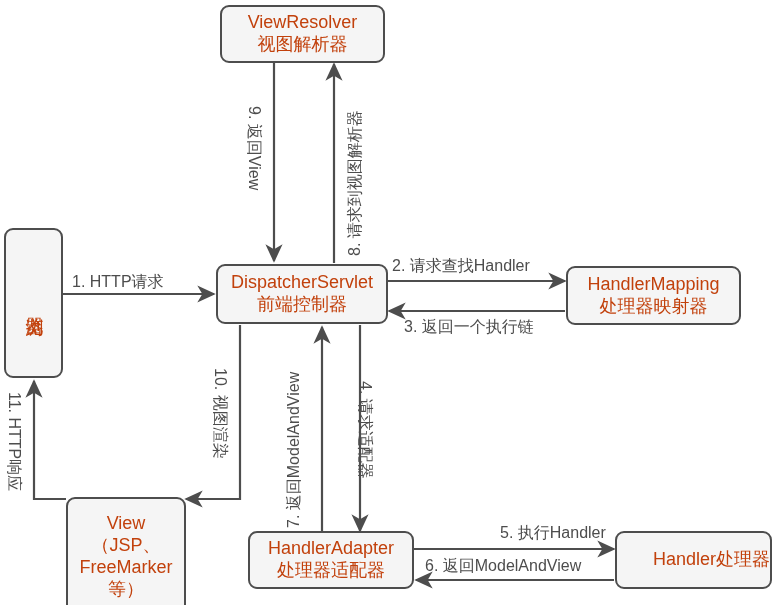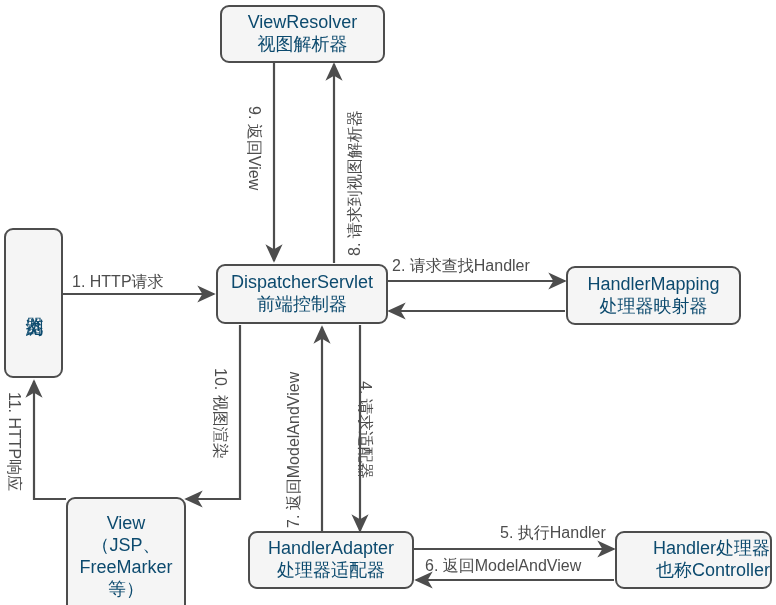--- a/index.html
+++ b/index.html
@@ -20,21 +20,21 @@
     background:#f5f5f5;
     border:2px solid #4d4d4d;
     border-radius:9px;
     display:flex;
     flex-direction:column;
     align-items:center;
     justify-content:center;
     text-align:center;
     font-size:18px;
     line-height:1.22;
-    color:#0c4a6e;
+    color:#c2410c;
     letter-spacing:0px;
   }
   .node .ln{display:block;white-space:nowrap;}
   .node.vert{
     writing-mode:vertical-rl;
     text-orientation:upright;
     font-size:18px;
     line-height:1.1;
   }
   .node.vert .ln{white-space:nowrap;}
@@ -117,34 +117,34 @@
     <span class="ln">处理器映射器</span>
   </div>
 
   <div class="node" style="left:248px;top:531px;width:166px;height:58px;">
     <span class="ln">HandlerAdapter</span>
     <span class="ln">处理器适配器</span>
   </div>
 
   <div class="node" style="left:615px;top:531px;width:157px;height:58px;align-items:flex-end;">
     <span class="ln">Handler处理器</span>
-    <span class="ln">也称Controller</span>
   </div>
 
   <div class="node" style="left:66px;top:452px;width:120px;height:120px;margin-top:45px;">
     <span class="ln">View</span>
     <span class="ln">（JSP、</span>
     <span class="ln">FreeMarker</span>
     <span class="ln">等）</span>
   </div>
 
   <div class="edge-label" style="left:72px;top:274px;">1. HTTP请求</div>
 
   <div class="edge-label" style="left:392px;top:258px;">2. 请求查找Handler</div>
 
+  <div class="edge-label" style="left:404px;top:319px;">3. 返回一个执行链</div>
 
   <div class="edge-label rot-cw" style="left:373px;top:381px;">4. 请求适配器</div>
 
   <div class="edge-label" style="left:500px;top:525px;text-align:center;">5. 执行Handler</div>
 
   <div class="edge-label" style="left:425px;top:558px;">6. 返回ModelAndView</div>
 
   <div class="edge-label rot-ccw" style="left:286px;top:528px;">7. 返回ModelAndView</div>
 
   <div class="edge-label rot-ccw" style="left:347px;top:256px;">8. 请求到视图解析器</div>

